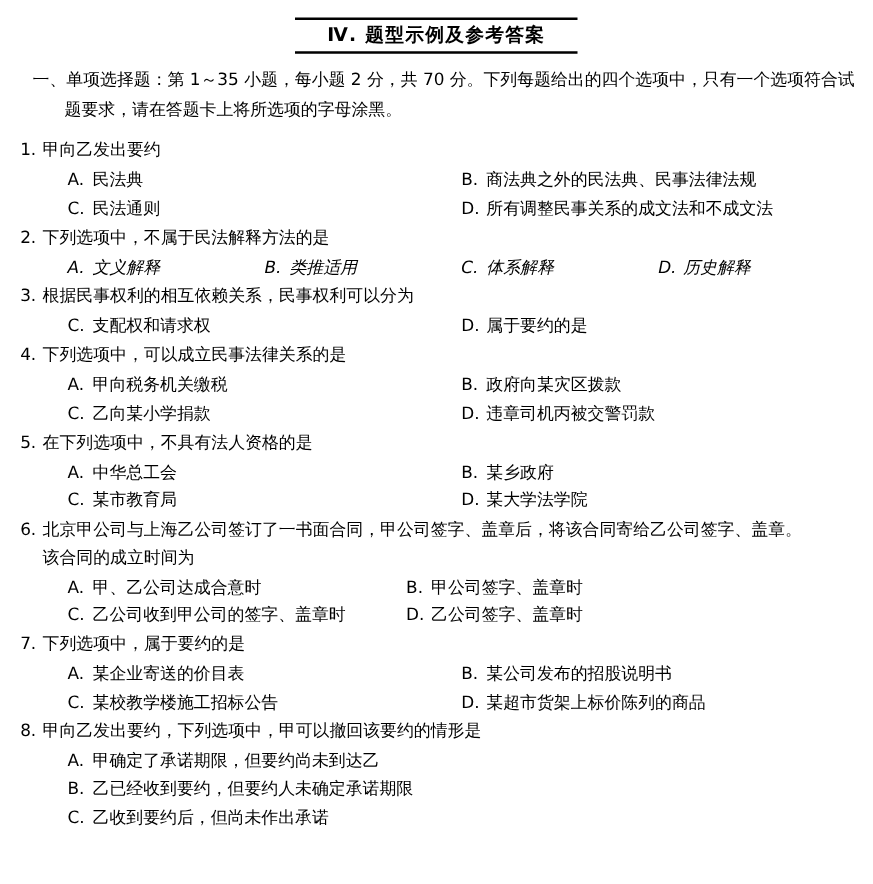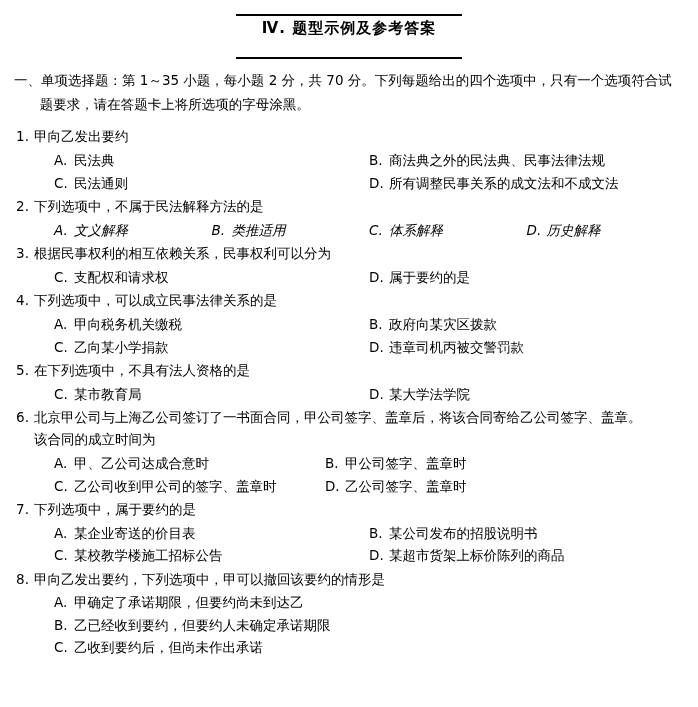--- a/index.html
+++ b/index.html
@@ -27,28 +27,28 @@
     margin-top: 6px;
     margin-bottom: 10px;
   }
   .title {
     display: inline-block;
     font-weight: bold;
     font-size: 15px;
     letter-spacing: 1px;
     border-top: 2px solid #000;
     border-bottom: 2px solid #000;
-    padding: 3px 26px 20px 26px;
+    padding: 3px 26px 4px 26px;
     line-height: 1.2;
   }
   
   .intro {
     font-size: 13.5px;
     line-height: 1.75;
-    margin: 6px 0 10px 0;
+    margin: 6px 0 10px 12px;
     text-align: justify;
   }
   .intro .indent2 {
     display: block;
     text-indent: 1.9em;
   }
   
   .q {
     margin-bottom: 2px;
   }
@@ -180,20 +180,24 @@
     </div>
   </div>
 
   <div class="q">
     <div class="q-stem">
       <span class="q-num">5.</span>
       <span class="q-text">在下列选项中，不具有法人资格的是</span>
     </div>
     <div class="opts cols2">
       <div class="opt-row">
+        <div class="opt"><span class="lbl">A.</span><span>中华总工会</span></div>
+        <div class="opt"><span class="lbl">B.</span><span>某乡政府</span></div>
+      </div>
+      <div class="opt-row">
         <div class="opt"><span class="lbl">C.</span><span>某市教育局</span></div>
         <div class="opt"><span class="lbl">D.</span><span>某大学法学院</span></div>
       </div>
     </div>
   </div>
 
   <div class="q">
     <div class="q-stem">
       <span class="q-num">6.</span>
       <span class="q-text">

